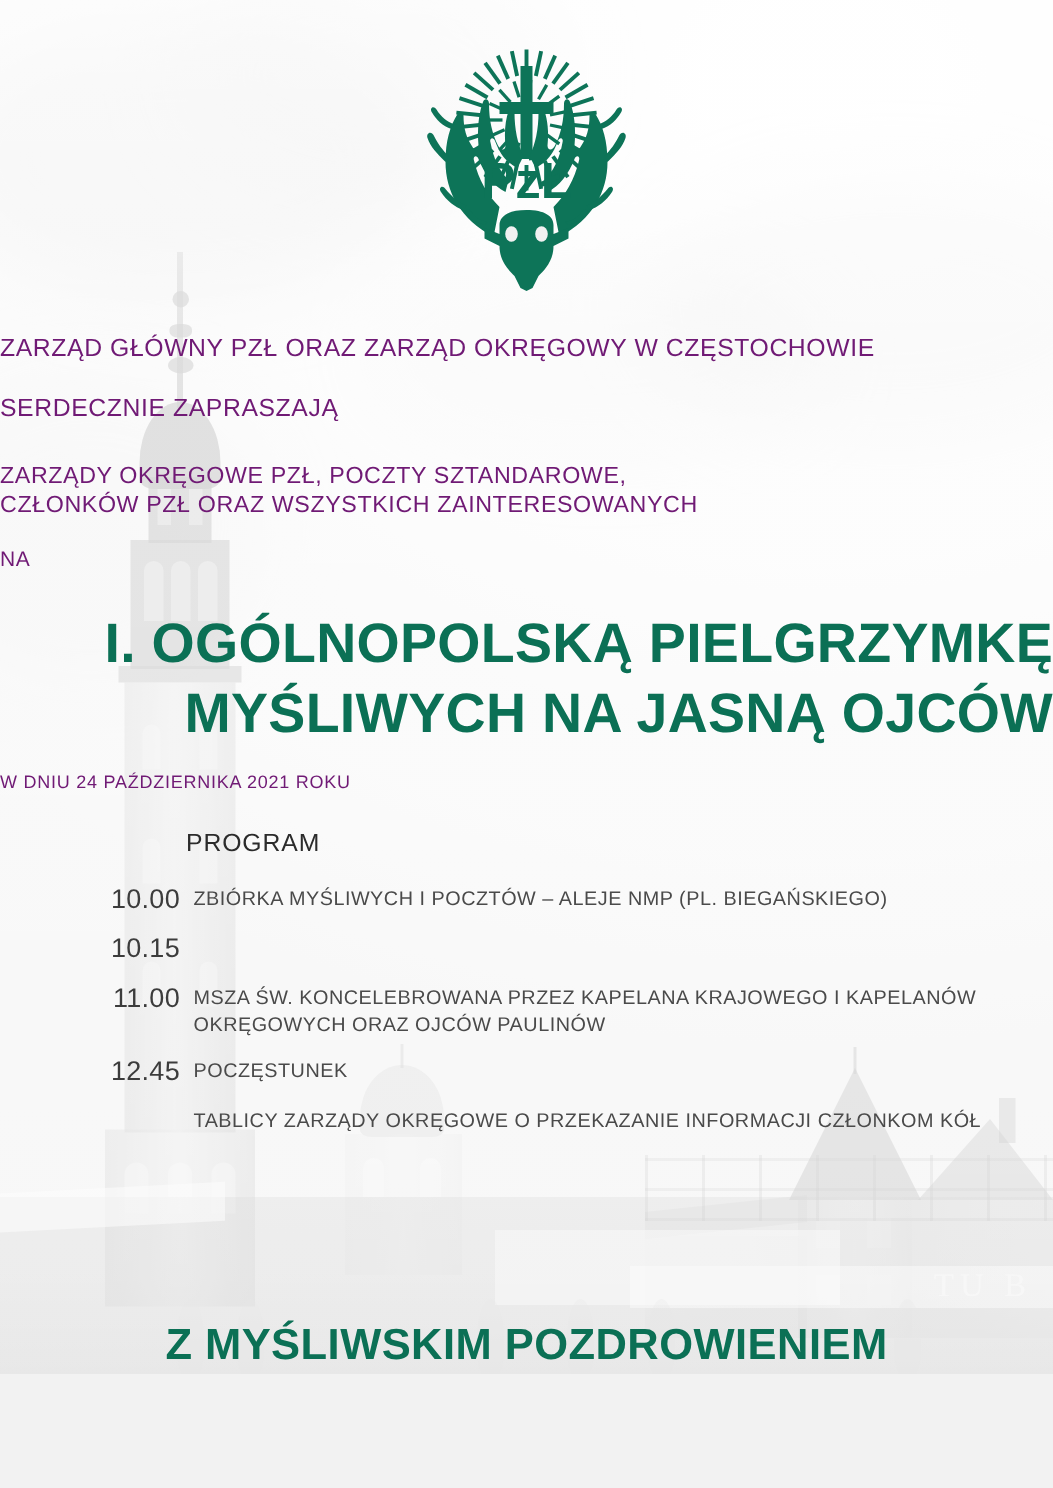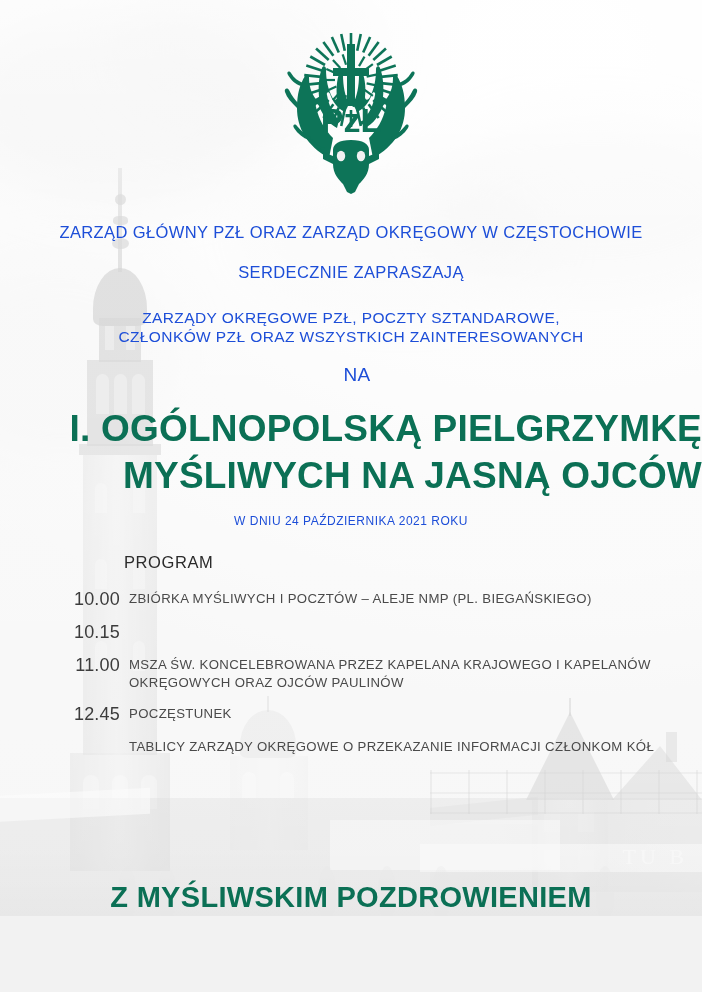--- a/index.html
+++ b/index.html
@@ -137,27 +137,27 @@
 
   
   #content{position:absolute;inset:0;}
 
   
   #logo{position:absolute;left:0;right:0;top:28px;display:flex;justify-content:center;}
   #logo svg{display:block;}
 
   
   .line{
-    text-align:center;color:#1d4ed8;
+    text-align:left;color:#701a75;
     font-weight:400;letter-spacing:.4px;
   }
   #l-org{position:absolute;left:0;right:0;top:223px;font-size:16.5px;}
   #l-invite{position:absolute;left:0;right:0;top:263px;font-size:16.5px;}
   #l-addr{position:absolute;left:0;right:0;top:308px;font-size:15.5px;line-height:19px;}
-  #l-na{position:absolute;left:12px;right:0;top:364px;font-size:19px;}
+  #l-na{position:absolute;left:0;right:0;top:364px;font-size:14px;}
 
   #title{
     position:absolute;left:0;right:0;top:405px;
     text-align:right;color:#0b7055;
     font-weight:bold;font-size:37px;line-height:47px;letter-spacing:.2px;
   }
   #l-date{position:absolute;left:0;right:0;top:514px;font-size:12px;letter-spacing:.5px;}
 
   #program-head{
     position:absolute;left:124px;top:553px;

